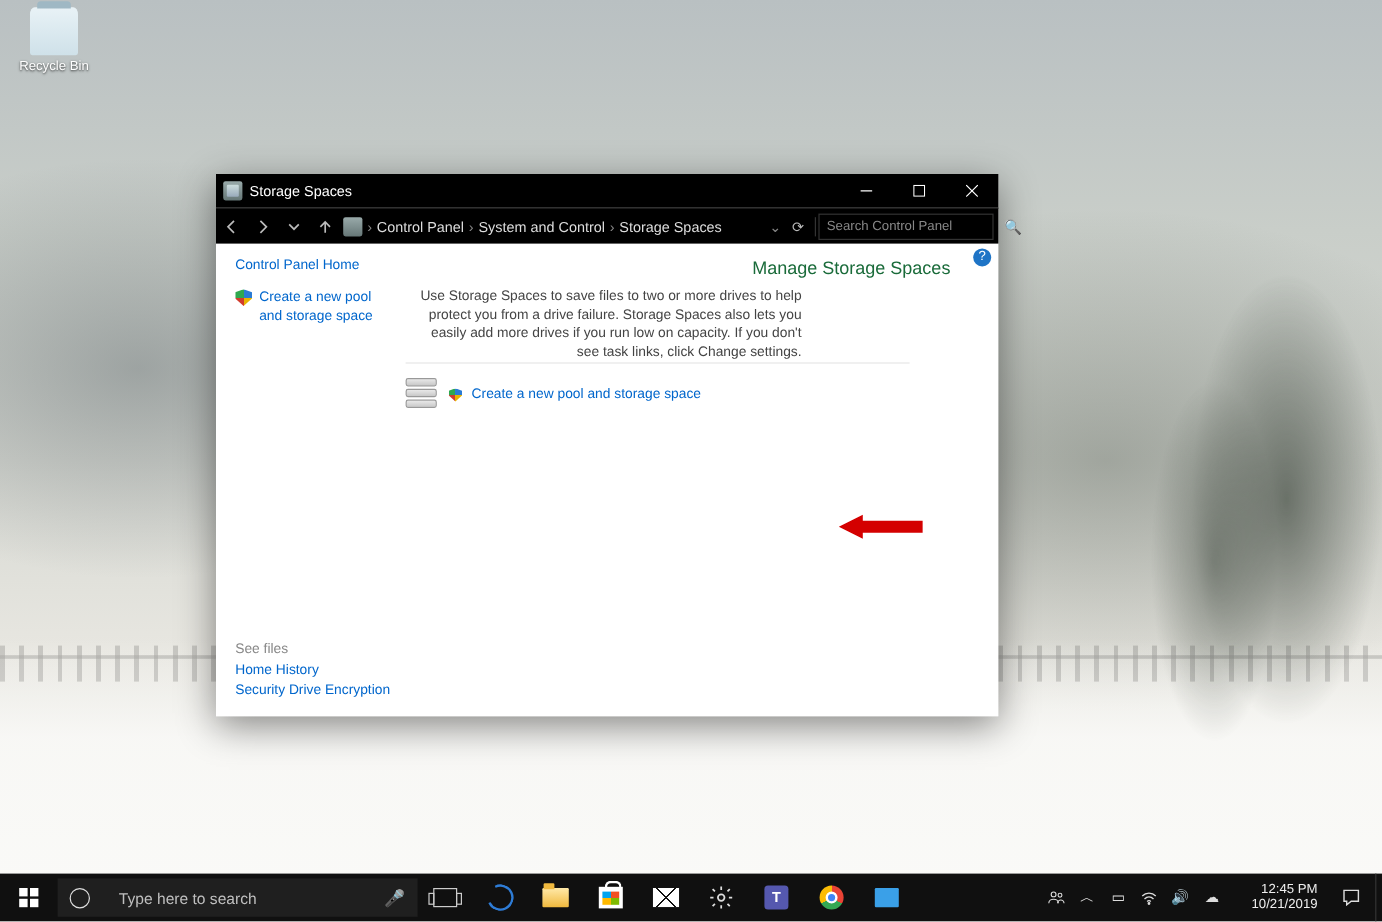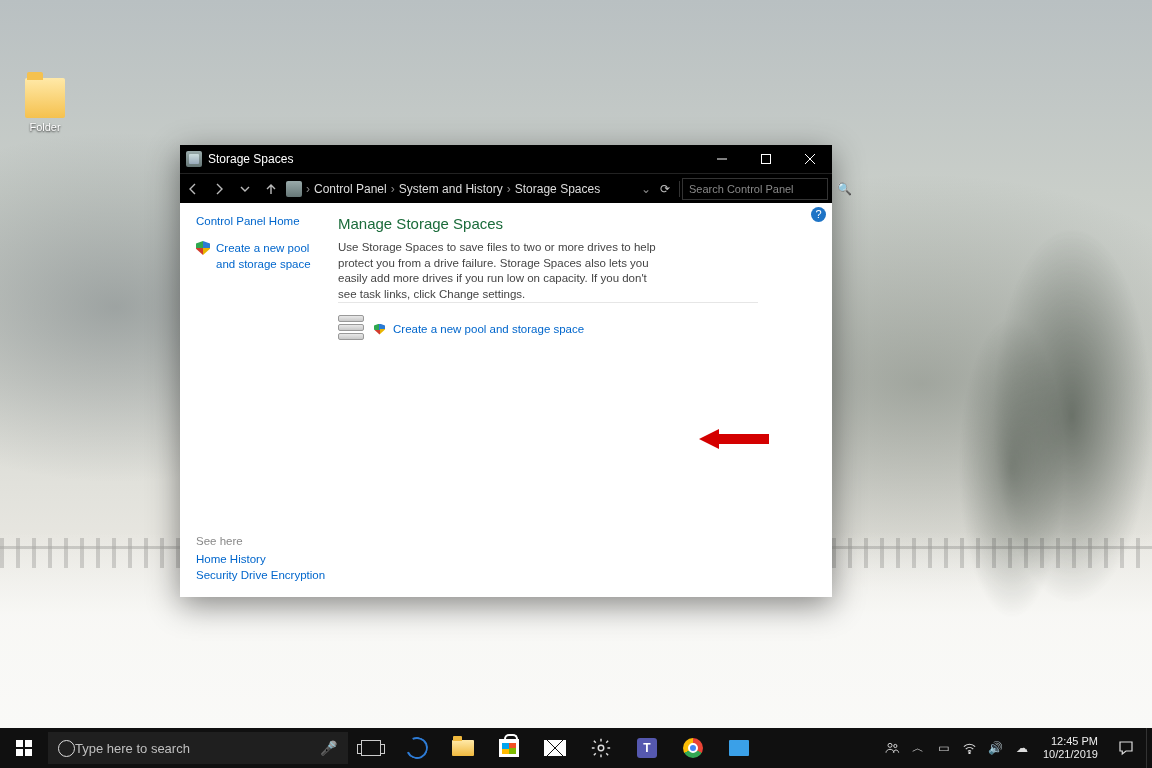--- a/index.html
+++ b/index.html
@@ -94,21 +94,21 @@
 .sidebar .home { color:#0066cc; cursor:pointer; margin-bottom:14px; display:block;}
 .sidebar .task { display:flex; gap:6px; color:#0066cc; cursor:pointer; line-height:1.35;}
 .shield-icon { width:14px;height:14px; flex:0 0 14px; background:
   conic-gradient(from 0deg, #2a7bd4 0 90deg, #e8b400 90deg 180deg, #d23b2c 180deg 270deg, #2fa84f 270deg 360deg);
   clip-path: polygon(50% 0,100% 18%,100% 55%,50% 100%,0 55%,0 18%);
 }
 .sidebar .seealso { position:absolute; bottom:12px; left:16px; width:140px; font-size:11.5px;}
 .sidebar .seealso .hdr { color:#888; margin-bottom:6px;}
 .sidebar .seealso a { display:block; color:#0066cc; text-decoration:none; margin:4px 0; cursor:pointer;}
 
-.main { flex:1; padding:12px 40px 12px 6px; font-size:11.5px; color:#333; }
+.main { flex:1; padding:12px 40px 12px 6px; font-size:11.5px; color:#333;text-align:right; }
 .main h2 { color:#1a6b3a; font-weight:400; font-size:15px; margin-bottom:8px;}
 .main .desc { max-width:330px; line-height:1.35; color:#444; margin-bottom:0;}
 .main hr { border:none; border-top:1px solid #e6e6e6; margin-bottom:12px; width:420px;}
 .main .action { display:flex; align-items:center; gap:8px;}
 .drives-icon {
   width:28px;height:28px; position:relative;
 }
 .drives-icon span{position:absolute;left:0;width:26px;height:7px;background:linear-gradient(#e8e8e8,#c9c9c9);border:1px solid #999;border-radius:2px;}
 .drives-icon span:nth-child(1){top:0}
 .drives-icon span:nth-child(2){top:9px}
@@ -123,30 +123,30 @@
 .red-arrow { position:absolute; pointer-events:none; }
 
 
 .taskbar {
   position:absolute; left:0; right:0; bottom:0; height:40px;
   background:#101010; display:flex; align-items:center; color:#fff;
 }
 .taskbar .start { width:48px;height:40px;display:flex;align-items:center;justify-content:center;cursor:pointer;}
 .win-logo { width:16px;height:16px; display:grid; grid-template:1fr 1fr/1fr 1fr; gap:1.5px;}
 .win-logo span{background:#fff;}
-.searchbox { height:32px; flex:0 0 300px; background:#1f1f1f; display:flex; align-items:center; padding:0 10px; gap:0; cursor:text;}
+.searchbox { height:32px; flex:0 0 300px; background:#1f1f1f; display:flex; align-items:center; padding:0 10px; gap:24px; cursor:text;}
 .searchbox .circle{width:17px;height:17px;border:1.6px solid #ddd;border-radius:50%;}
 .searchbox .ph { color:#bfbfbf; font-size:13px; flex:1;}
 .searchbox .mic { color:#bbb; font-size:14px;}
 .tb-icon { width:46px;height:40px;display:flex;align-items:center;justify-content:center;cursor:pointer;}
 .tb-icon svg{width:22px;height:22px;}
 .taskbar .spacer { flex:1; }
 .tray { display:flex; align-items:center; height:40px; }
 .tray .ic { width:26px;height:40px;display:flex;align-items:center;justify-content:center; font-size:12px; color:#ddd; cursor:pointer;}
-.clock { font-size:11px; line-height:1.2; text-align:right; padding:0 8px; color:#eee; cursor:pointer;}
+.clock { font-size:11px; line-height:1.2; text-align:right; padding:0 8px; color:#eee; cursor:pointer;margin-left:12px;}
 .notif { width:40px;height:40px;display:flex;align-items:center;justify-content:center;cursor:pointer;}
 .showdesk{width:6px;height:40px;border-left:1px solid #333;cursor:pointer;}
 
 
 .edge-ico{width:22px;height:22px;border-radius:50%;border:2.5px solid #2e7cd6;border-left-color:transparent;transform:rotate(20deg);}
 .explorer-ico{width:22px;height:16px;background:linear-gradient(#ffe9a8,#f0b93e);border-radius:1px;position:relative;}
 .explorer-ico::before{content:"";position:absolute;top:-4px;left:1px;width:9px;height:5px;background:#f0b93e;border-radius:1px 1px 0 0;}
 .store-ico{width:20px;height:18px;background:#fff;position:relative;}
 .store-ico::before{content:"";position:absolute;top:-5px;left:5px;width:10px;height:6px;border:2px solid #fff;border-bottom:none;border-radius:5px 5px 0 0;}
 .store-ico::after{content:"";position:absolute;inset:4px 3px 3px;background:conic-gradient(#f25022 0 90deg,#7fba00 90deg 180deg,#ffb900 180deg 270deg,#00a4ef 270deg 360deg);}
@@ -162,23 +162,23 @@
 .taskview-ico::after{content:"";position:absolute;right:-5px;top:3px;width:3px;height:8px;border:1.5px solid #ccc;}
 .people-ico svg{stroke:#ddd;fill:none;stroke-width:1.4;}
 </style>
 </head>
 <body>
 
 <div class="desktop">
   <div class="trees-right"></div>
   <div class="fence"></div>
 
-  <div class="desktop-icon folder-ico" style="left:8px; top:78px">
+  <div class="desktop-icon recycle-bin" style="left:8px; top:6px">
     <div class="ico"></div>
-    <div>Folder</div>
+    <div>Recycle Bin</div>
   </div>
 
   <div class="window">
     <div class="titlebar">
       <div class="app-icon"></div>
       <div class="title">Storage Spaces</div>
       <div class="spacer"></div>
       <div class="winbtn">
           <svg width="10" height="10">
             <path d="M0 5 H10"></path>
@@ -215,21 +215,21 @@
       <div class="navbtn">
           <svg width="14" height="14">
             <path d="M7 12 V3 M3 7 L7 3 L11 7"></path>
           </svg>
         </div>
       <div class="crumb-icon"></div>
       <div class="crumbs">
         <span class="sep">›</span>
         <span class="link">Control Panel</span>
         <span class="sep">›</span>
-        <span class="link">System and History</span>
+        <span class="link">System and Control</span>
         <span class="sep">›</span>
         <span class="link">Storage Spaces</span>
       </div>
       <div class="dd">⌄</div>
       <div class="refresh">⟳</div>
       <div class="vbar"></div>
       <div class="search">
         <input placeholder="Search Control Panel" style="">
         <div class="mag">🔍</div>
       </div>
@@ -239,21 +239,21 @@
       <div class="help-badge">?</div>
 
       <div class="sidebar">
         <a class="home">Control Panel Home</a>
         <div class="task">
           <div class="shield-icon"></div>
           <span>Create a new pool and storage space</span>
         </div>
 
         <div class="seealso">
-          <div class="hdr">See here</div>
+          <div class="hdr">See files</div>
           <a>Home History</a>
           <a>Security Drive Encryption</a>
         </div>
       </div>
 
       <div class="main">
         <h2>Manage Storage Spaces</h2>
         <p class="desc">Use Storage Spaces to save files to two or more drives to help protect you from a drive failure. Storage Spaces also lets you easily add more drives if you run low on capacity. If you don't see task links, click Change settings.</p>
         <hr>
         <div class="action">

